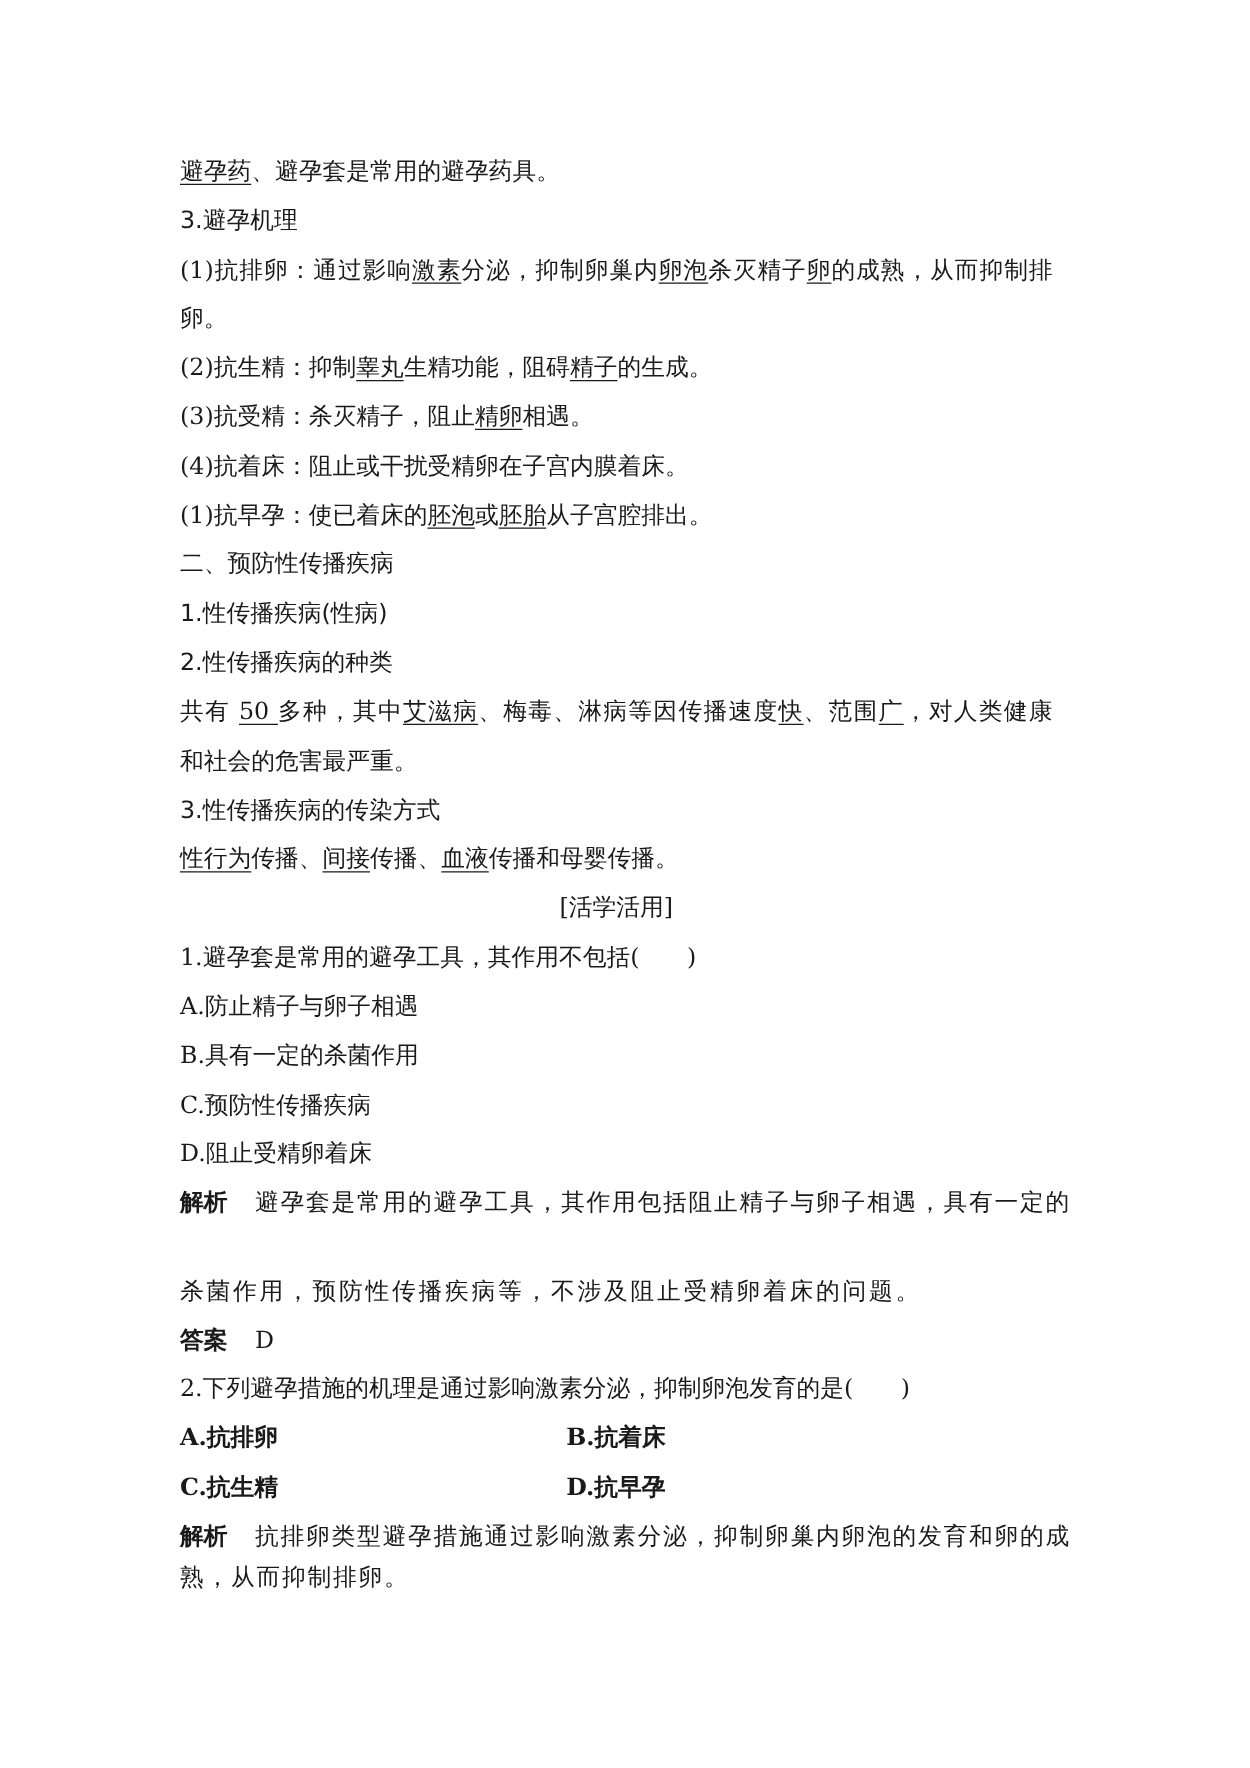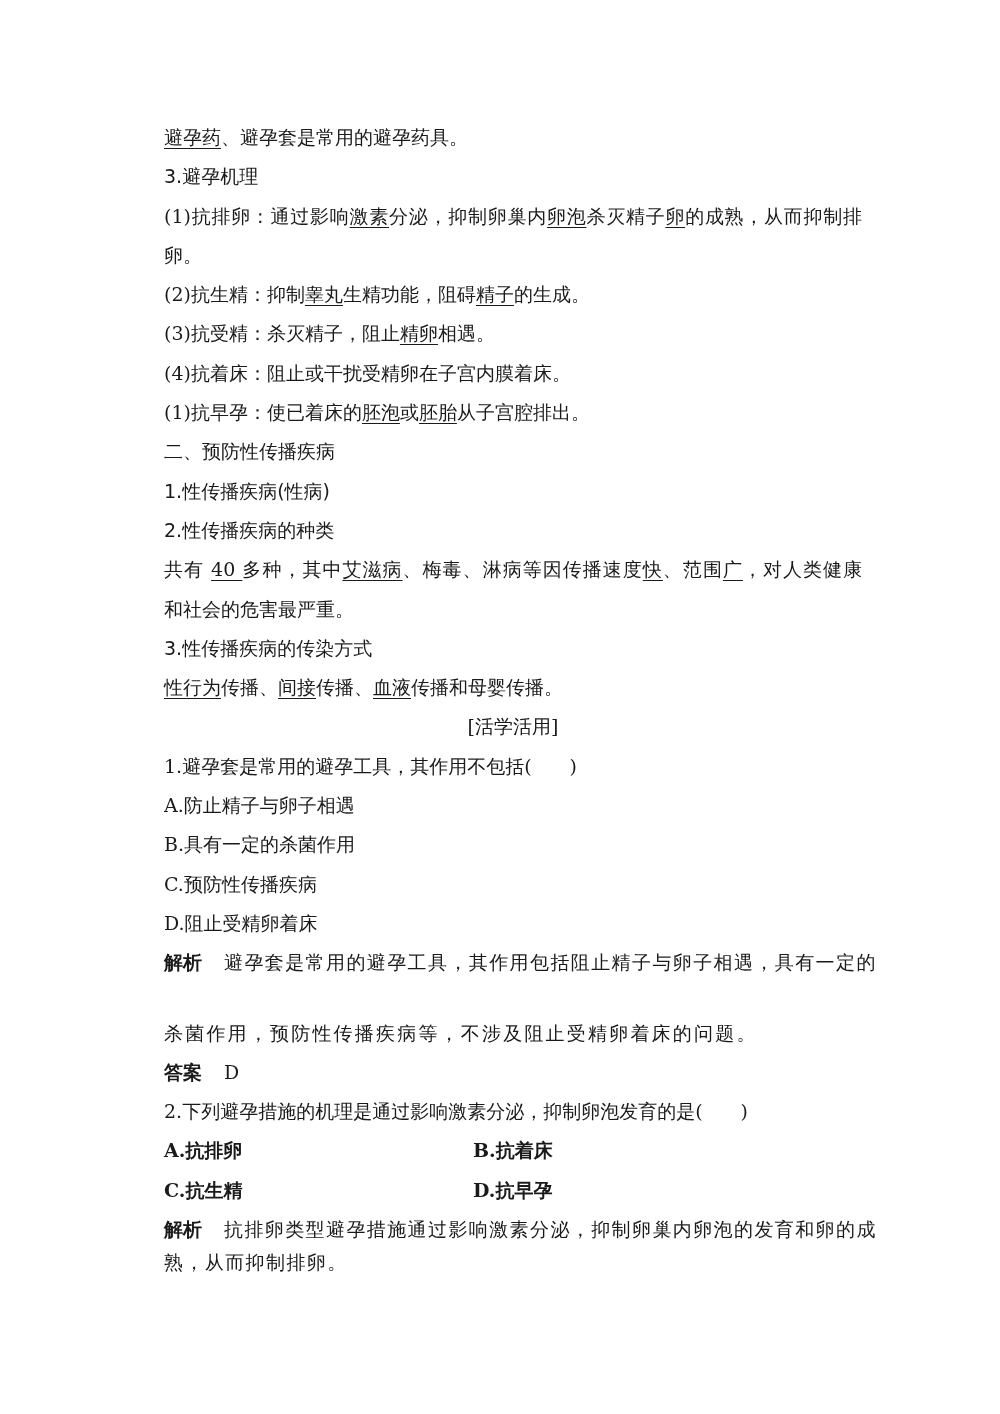--- a/index.html
+++ b/index.html
@@ -1,18 +1,18 @@
 <!DOCTYPE html>
 <html><head>
 <meta charset="utf-8">
 <style>
   html, body { margin:0; padding:0; background:#ffffff; }
   body { width:1000px; height:1414px; position:relative; overflow:hidden;
          font-family:"DejaVu Serif","Liberation Serif",serif; color:#1a1a1a; }
-  .page { position:absolute; left:164px; top:118px; width:698px; }
+  .page { position:absolute; left:144px; top:118px; width:698px; }
   .line { position:relative; height:39.3px; line-height:39.3px; font-size:19px; white-space:nowrap; }
   .bold { font-weight:normal; font-family:"DejaVu Sans","Liberation Sans",sans-serif; font-size:19px; }
   .u { text-decoration:underline; text-underline-offset:4px; text-decoration-thickness:1px; }
   .center { text-align:center; }
   .label { font-weight:bold; font-family:"DejaVu Sans","Liberation Sans",sans-serif; margin-right:22px; }
   .expl { letter-spacing:2.2px;margin-top:31px; }
   .expl-tight { letter-spacing:1.4px; }
   .two-col { display:flex;font-weight:bold; }
   .two-col > span { width:309px; display:inline-block; }
   .tight { height:27px; line-height:27px; }
@@ -47,21 +47,21 @@
   <div class="line">
     <span>(1)抗早孕：使已着床的</span><span class="u">胚泡</span><span>或</span><span class="u">胚胎</span><span>从子宫腔排出。</span>
   </div>
 
   <div class="line bold">二、预防性传播疾病</div>
 
   <div class="line bold">1.性传播疾病(性病)</div>
 
   <div class="line bold">2.性传播疾病的种类</div>
   <div class="line justify">
-    <span>共有 </span><span class="u">40 </span><span>多种，其中</span><span class="u">艾滋病</span><span>、梅毒、淋病等因传播速度</span><span class="u">快</span><span>、范围</span><span class="u">广</span><span>，对人类健康</span>
+    <span>共有 </span><span class="u">50 </span><span>多种，其中</span><span class="u">艾滋病</span><span>、梅毒、淋病等因传播速度</span><span class="u">快</span><span>、范围</span><span class="u">广</span><span>，对人类健康</span>
   </div>
   <div class="line">和社会的危害最严重。</div>
 
   <div class="line bold">3.性传播疾病的传染方式</div>
   <div class="line">
     <span class="u">性行为</span><span>传播、</span><span class="u">间接</span><span>传播、</span><span class="u">血液</span><span>传播和母婴传播。</span>
   </div>
 
   <div class="line center">[活学活用]</div>
 

